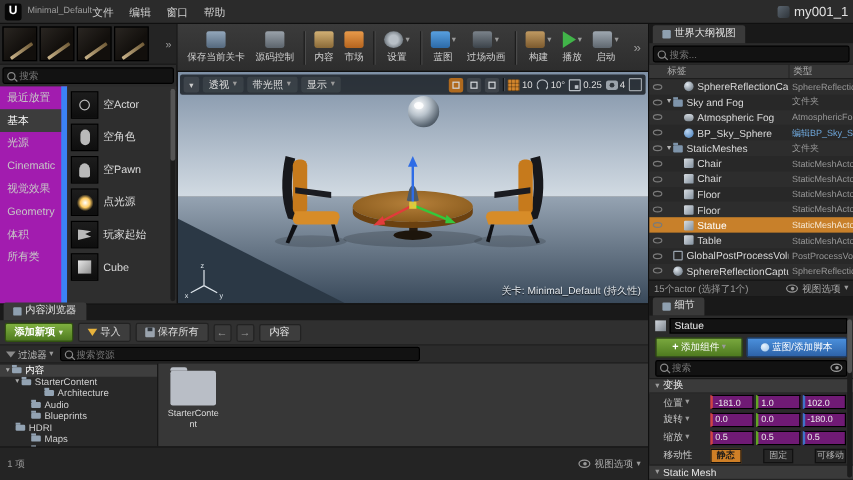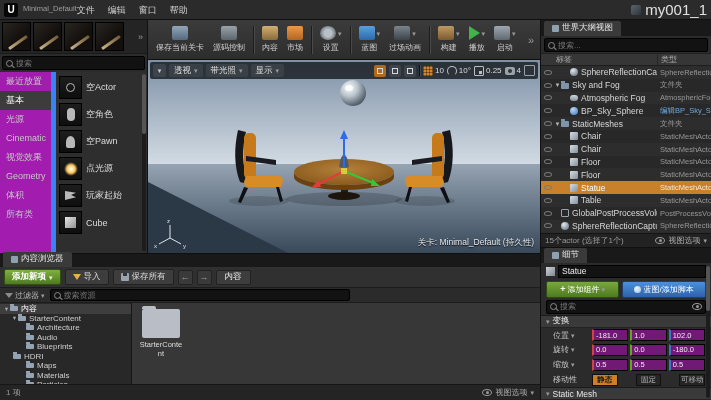--- a/index.html
+++ b/index.html
@@ -21,21 +21,21 @@
 .scroll-track{position:absolute;right:1px;top:2px;bottom:2px;width:4px;background:#1c1c1c;border-radius:2px;}
 .scroll-thumb{position:absolute;top:0;left:0;width:100%;height:60px;background:#555;border-radius:2px;}
 
 
 #titlebar{position:absolute;left:0;top:0;width:711px;height:20px;background:#2b2b2b;border-bottom:1px solid #101010;display:flex;align-items:center;padding:0 4px;}
 .ue-logo{width:14px;height:14px;background:#060606;border-radius:2px;color:#fff;font-weight:bold;font-size:10px;display:flex;align-items:center;justify-content:center;flex:none;}
 .tb-left{display:flex;flex-direction:row;margin-left:5px;}
 .win-title{font-size:7.5px;color:#9d9d9d;line-height:8px;}
 .menu-bar{display:flex;gap:13px;}
 .menu-item{font-size:9px;color:#cfcfcf;line-height:10px;}
-.proj{margin-left:auto;display:flex;align-items:center;gap:4px;font-size:15px;color:#e0e0e0;}
+.proj{margin-left:auto;display:flex;align-items:center;gap:4px;font-size:11px;color:#e0e0e0;}
 .proj-ico{width:10px;height:10px;background:linear-gradient(135deg,#5c6670,#2e343a);border-radius:2px;}
 
 
 #placepanel{position:absolute;left:0;top:20px;width:148px;height:233px;background:#2b2b2b;border-right:1px solid #101010;display:flex;flex-direction:column;}
 #placepanel .panel-tabbar{height:16px;}
 .recent-strip{height:34px;background:#242424;display:flex;align-items:center;gap:2px;padding:2px;border-bottom:1px solid #1a1a1a;}
 .asset-thumb{width:29px;height:29px;background:linear-gradient(135deg,#2a2622 0%,#120f0c 60%),#141414;border:1px solid #000;position:relative;overflow:hidden;}
 .asset-thumb::after{content:"";position:absolute;left:4px;top:18px;width:22px;height:3px;background:linear-gradient(90deg,#c9b38a,#6f5a36);transform:rotate(-35deg);border-radius:1px;}
 .strip-more{margin-left:auto;color:#9a9a9a;font-size:9px;padding:0 2px;}
 .place-search{margin:2px;}
@@ -170,21 +170,21 @@
 .t-row{height:9.5px;display:flex;align-items:center;font-size:8px;color:#cfcfcf;white-space:nowrap;overflow:hidden;}
 .t-row.active{background:#3e3e3e;color:#fff;}
 .t-arrow{width:7px;font-size:5.5px;color:#aaa;text-align:center;flex:none;}
 .t-folder{width:8px;height:5px;background:#93a3b3;border-radius:1px;position:relative;margin-right:3px;flex:none;}
 .t-folder::before{content:"";position:absolute;top:-2px;left:0;width:4px;height:2px;background:#93a3b3;}
 .cb-assets{flex:1;background:#373737;padding:3px 6px;display:flex;align-items:flex-start;gap:6px;overflow:hidden;}
 .tile{width:46px;display:flex;flex-direction:column;align-items:center;}
 .tile-folder{width:38px;height:29px;background:#b9bec6;border-radius:2px;position:relative;margin-top:3px;}
 .tile-folder::before{content:"";position:absolute;top:-3px;left:0;width:14px;height:3px;background:#b9bec6;border-radius:2px 2px 0 0;}
 .tile-label{font-size:7.5px;color:#ddd;text-align:center;line-height:1.15;margin-top:3px;word-break:break-all;width:44px;}
-.cb-status{height:16px;background:#242424;border-top:1px solid #161616;display:flex;align-items:center;gap:3px;padding:0 6px;font-size:8px;color:#9a9a9a;}
+.cb-status{height:28px;background:#242424;border-top:1px solid #161616;display:flex;align-items:center;gap:3px;padding:0 6px;font-size:8px;color:#9a9a9a;}
 .cb-status .vopts{margin-left:auto;display:flex;align-items:center;gap:3px;color:#ababab;}
 </style>
 </head>
 <body>
 
 <div id="titlebar">
   <div class="ue-logo">
       <span>U</span>
     </div>
   <div class="tb-left">
@@ -710,21 +710,21 @@
         <div class="t-row active" style="padding-left: 3px;">
           <span class="t-arrow">▼</span>
           <span class="t-folder"></span>
           <span>内容</span>
         </div>
         <div class="t-row" style="padding-left: 11px;">
           <span class="t-arrow">▼</span>
           <span class="t-folder"></span>
           <span>StarterContent</span>
         </div>
-        <div class="t-row" style="padding-left: 19px;">
+        <div class="t-row" style="padding-left: 19px; margin-left: 11px;">
           <span class="t-arrow"></span>
           <span class="t-folder"></span>
           <span>Architecture</span>
         </div>
         <div class="t-row" style="padding-left: 19px;">
           <span class="t-arrow"></span>
           <span class="t-folder"></span>
           <span>Audio</span>
         </div>
         <div class="t-row" style="padding-left: 19px;">

